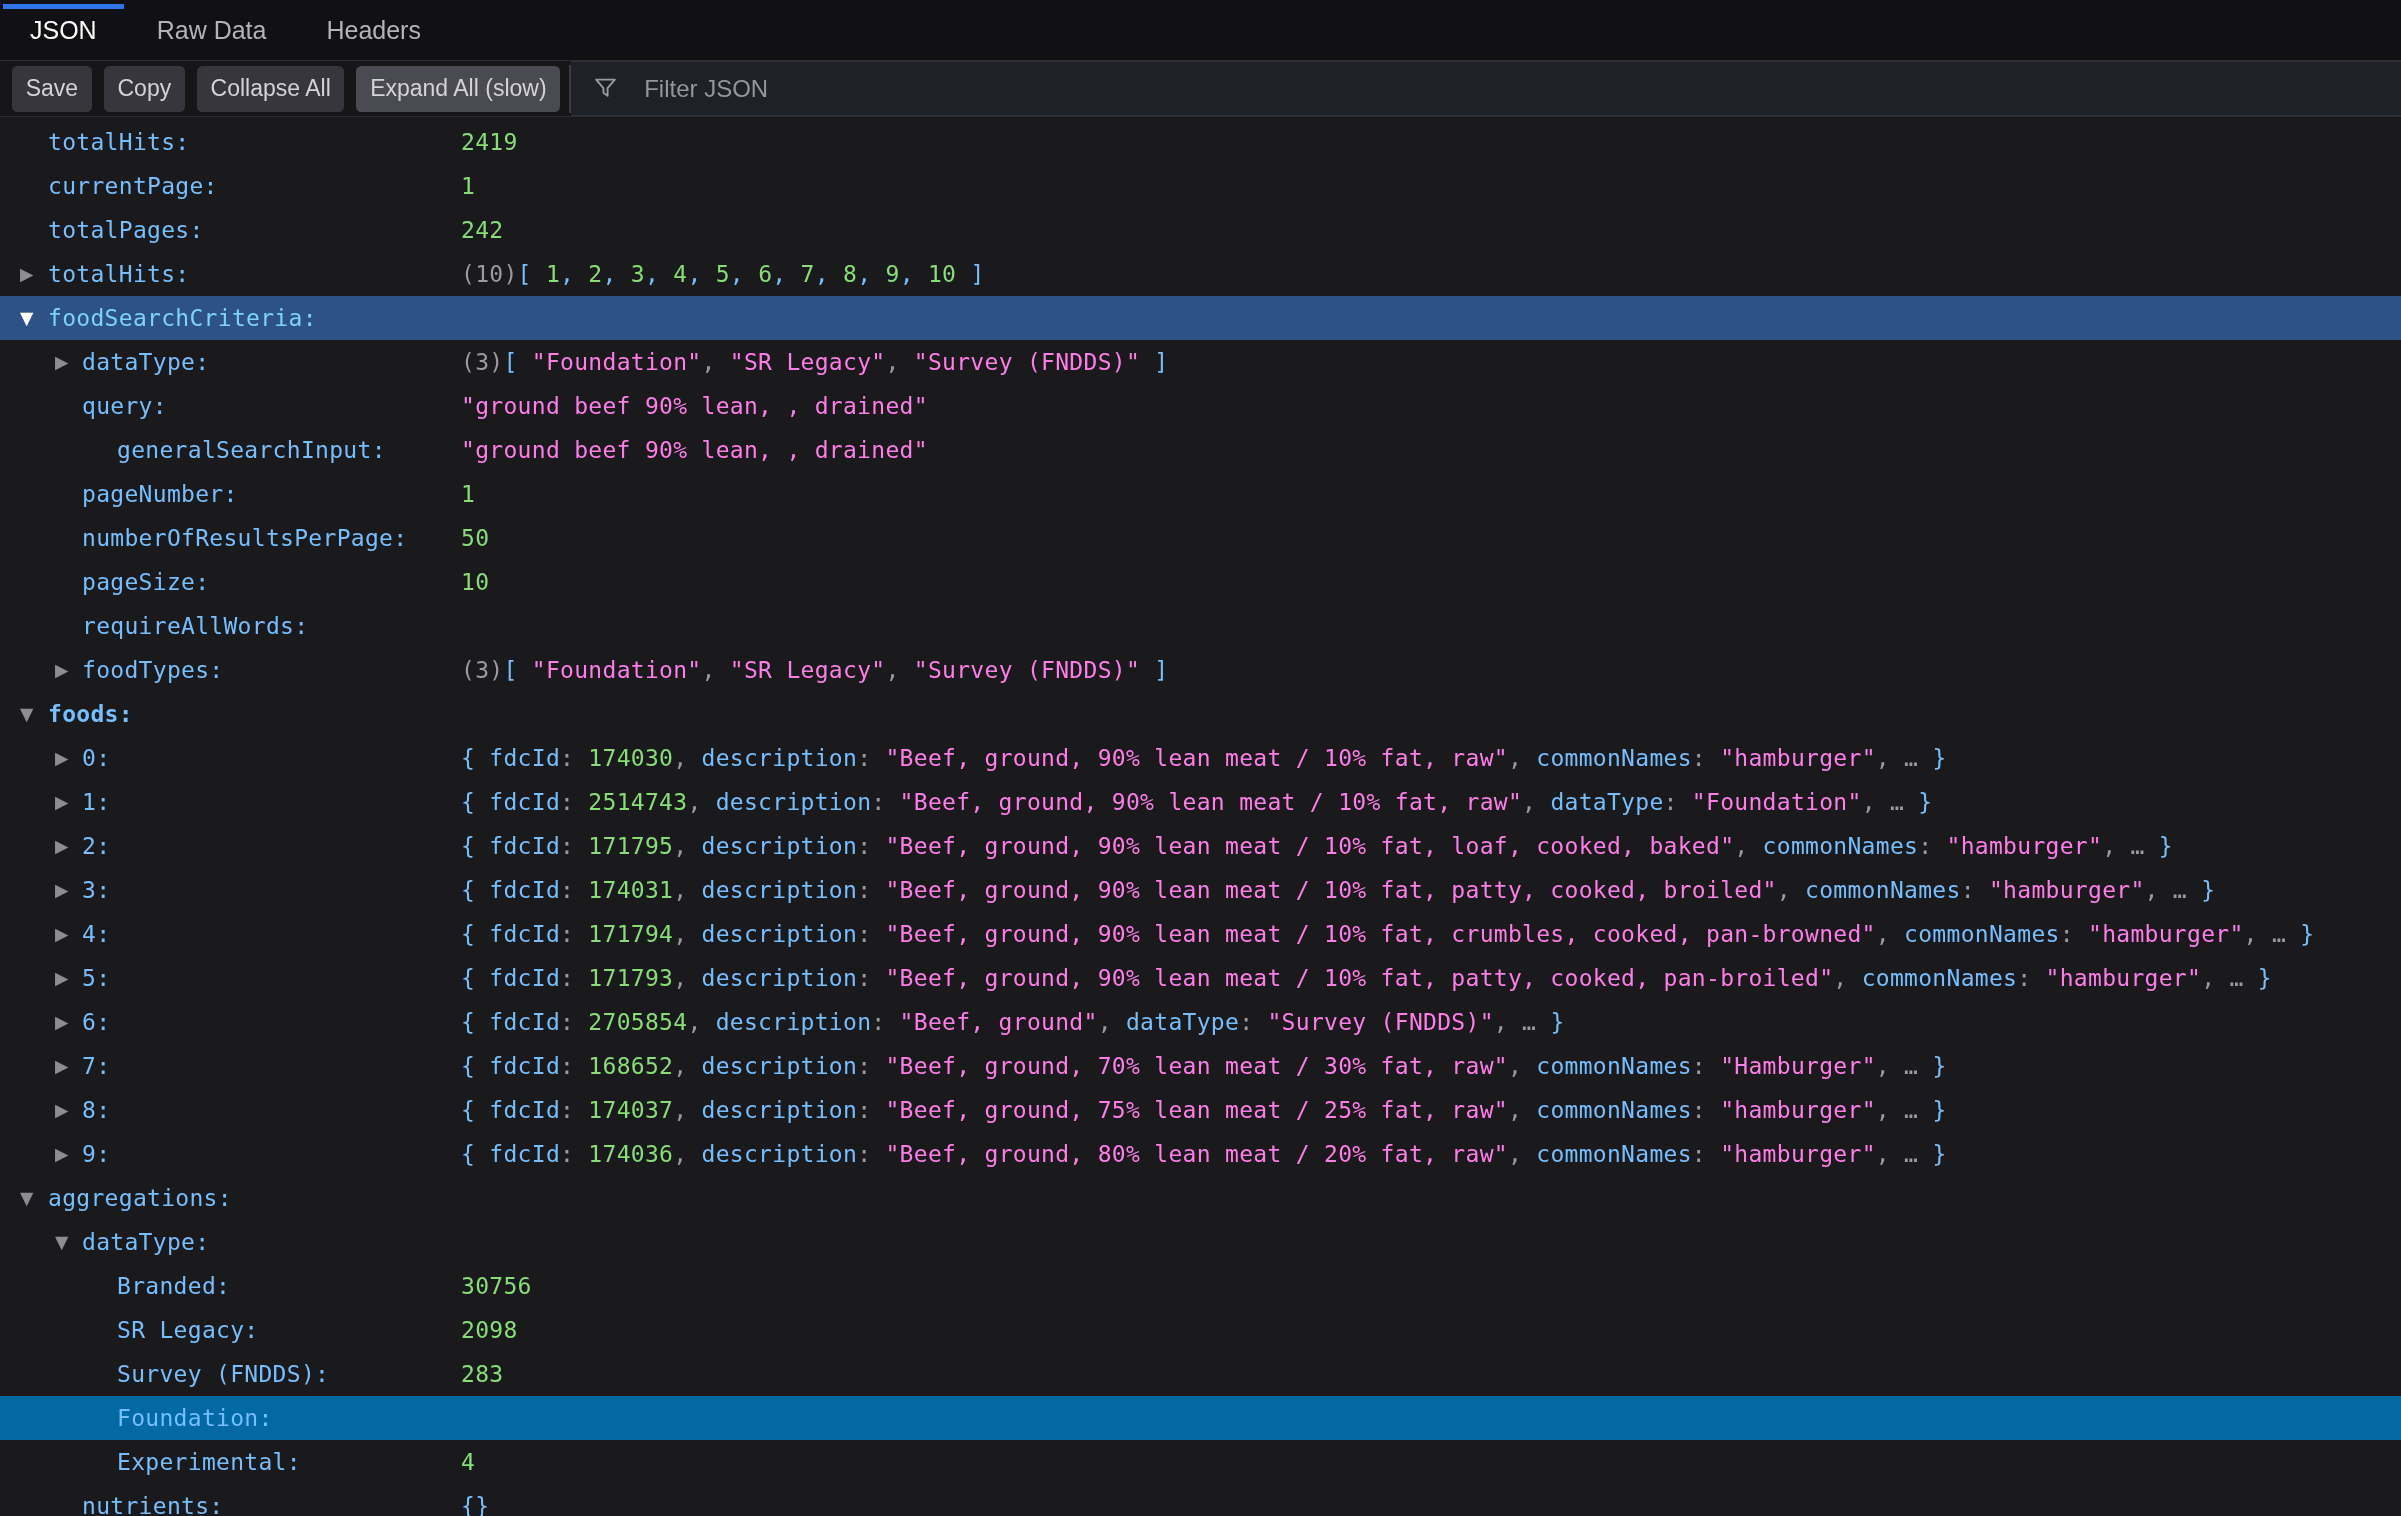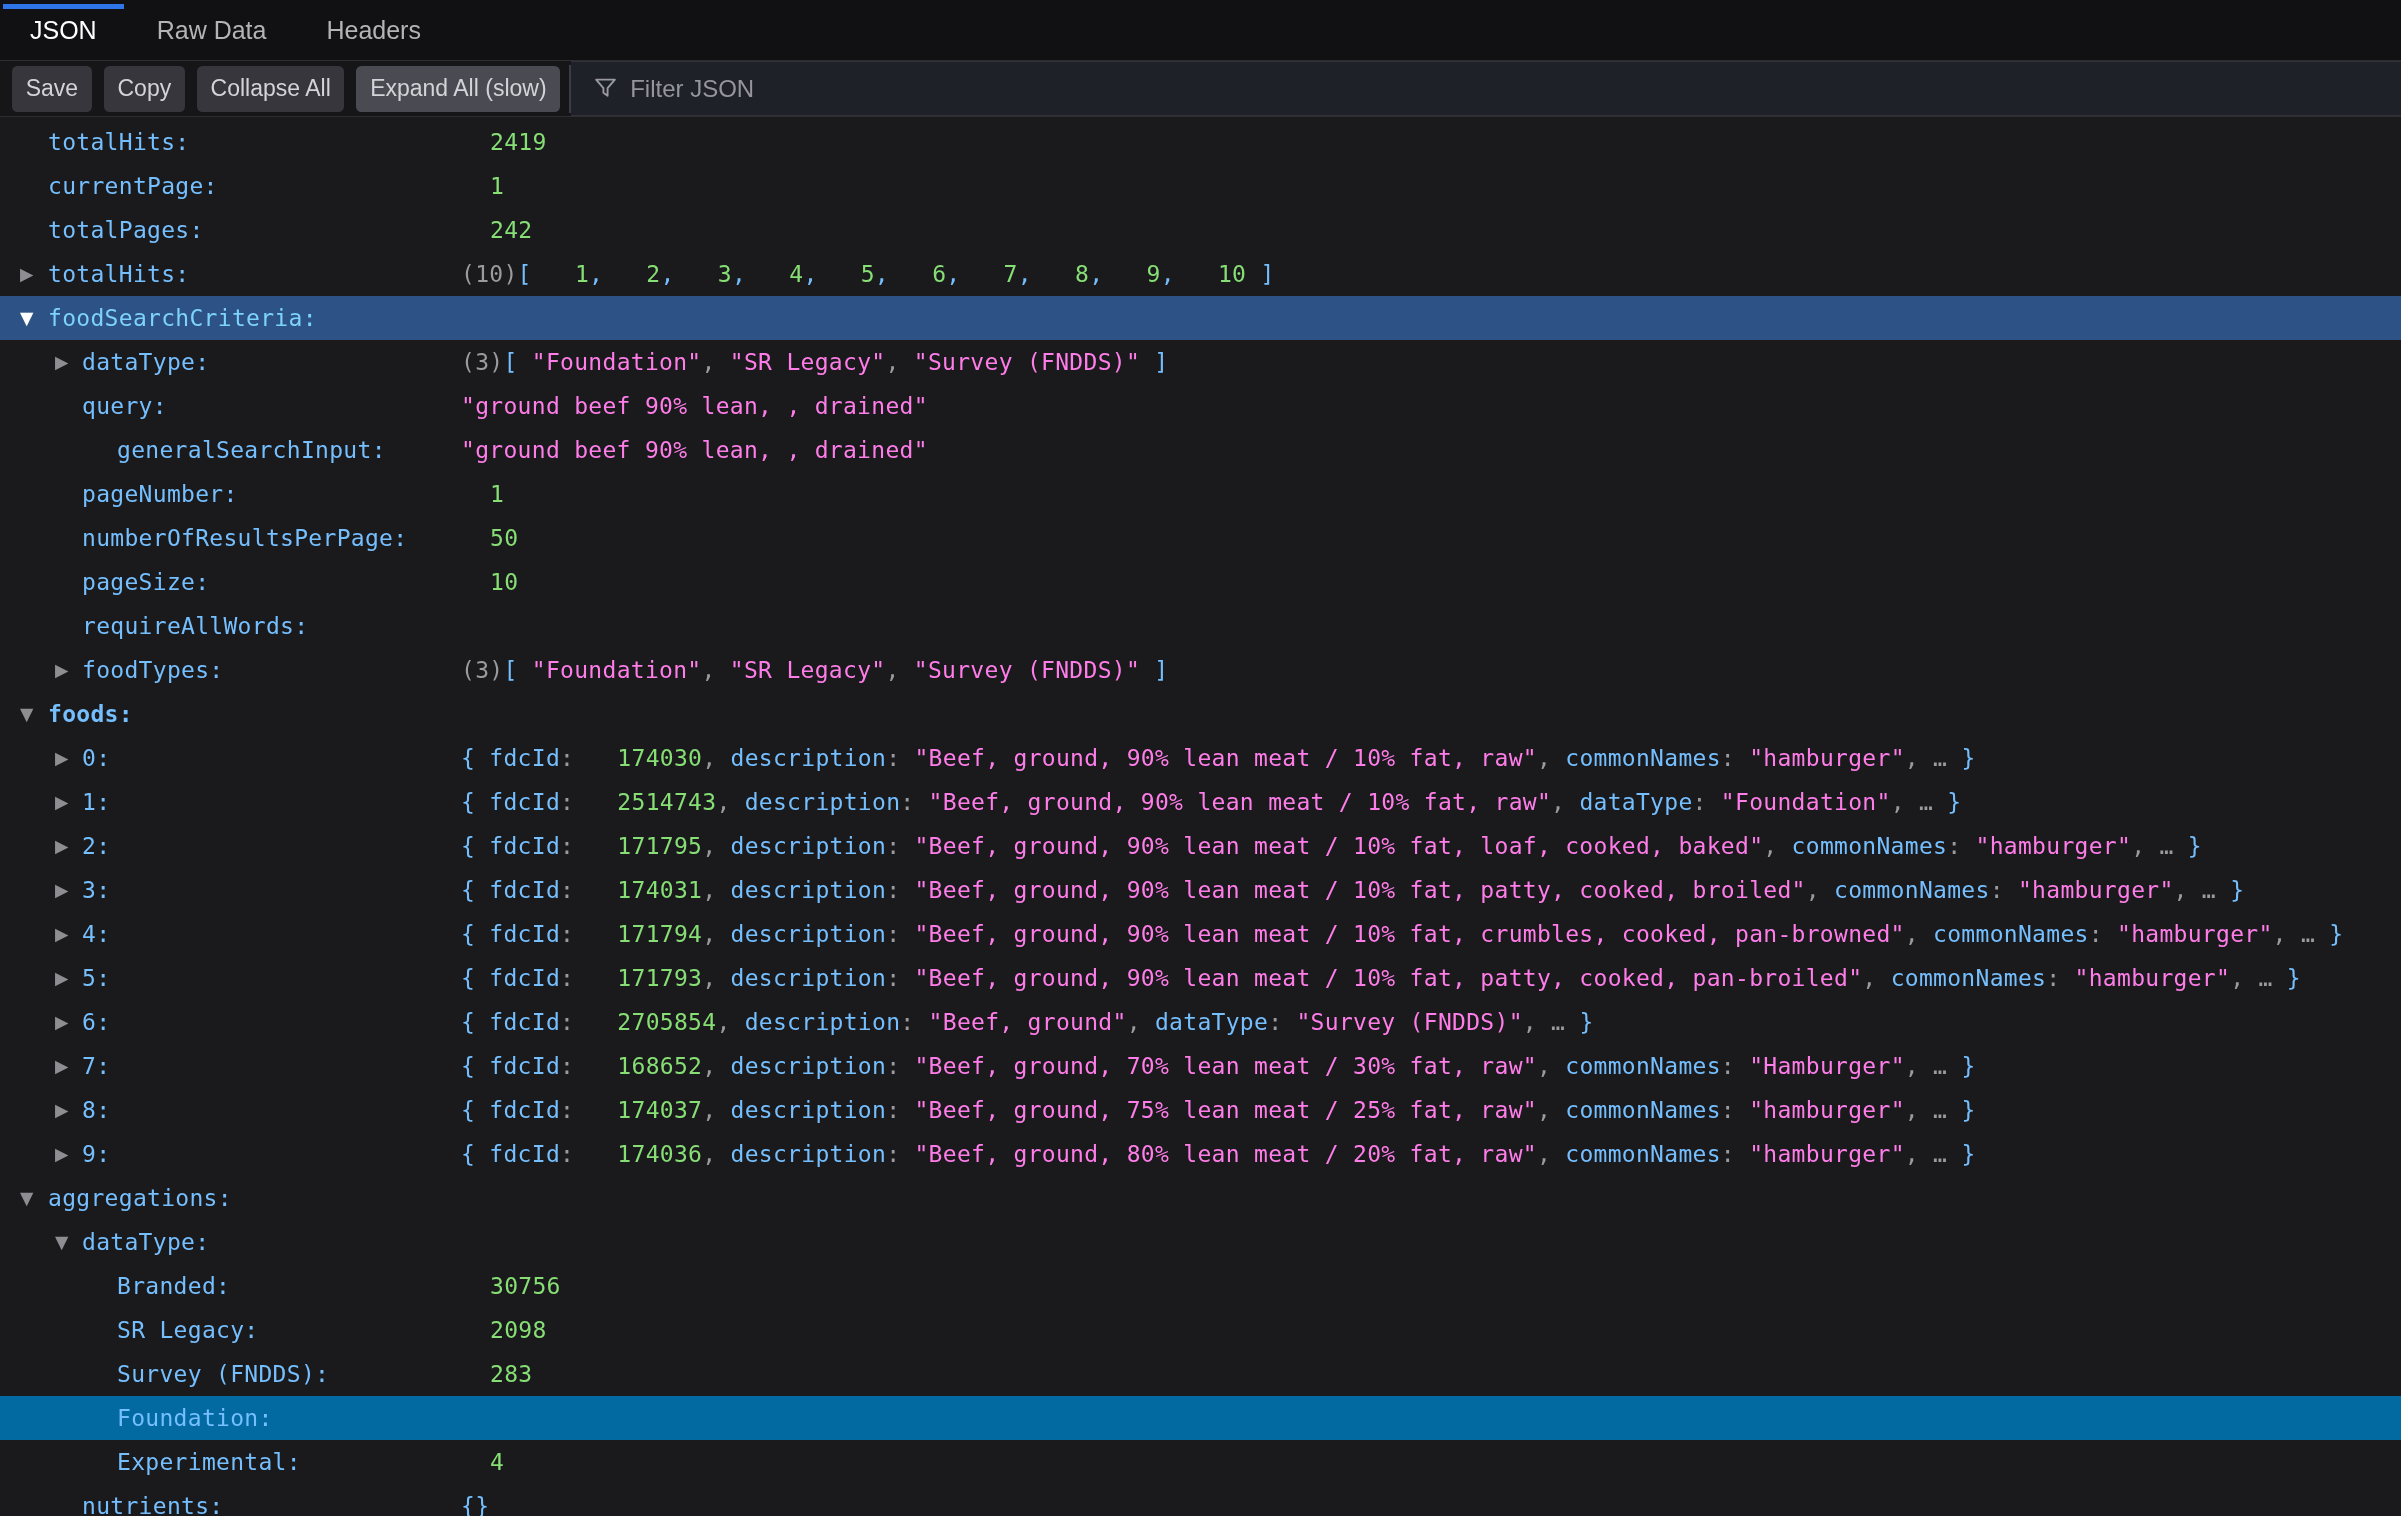--- a/index.html
+++ b/index.html
@@ -32,41 +32,41 @@
   .btn{
     height:46px;display:flex;align-items:center;
     margin-left:12px;padding:0 13.7px;border-radius:5.5px;
     background:#36363c;color:#d4d4d8;font-size:23px;white-space:nowrap;
   }
   .btn.hl{background:#4a4a52;}
   .sep{width:1.8px;height:48px;background:#3c3c42;margin-left:9.1px;}
   .filter{
     flex:1;align-self:stretch;margin:0;display:flex;align-items:center;
     background:#1e2127;border-top:1.8px solid #313138;border-bottom:1.8px solid #313138;
-    padding-left:22px;gap:12px;
+    padding-left:22px;gap:26px;
   }
   .filter .ph{color:#95959b;font-size:24px;}
   
   .tree{
     padding-top:2.7px;
     font-family:"DejaVu Sans Mono","Liberation Mono",monospace;
     font-size:23px;letter-spacing:0.3px;
   }
   .row{position:relative;height:44px;line-height:44px;white-space:nowrap;}
   .row.selected{background:#2d5286;}
   .row.hover{background:#0369a1;text-decoration:underline;}
   .twisty{
     position:absolute;top:0;font-size:17.4px;color:#8d8d92;
     line-height:44px;font-family:"DejaVu Sans",sans-serif;
   }
   .row.selected .twisty{color:#ffffff;}
   .label{position:absolute;color:#75bfff;}
   .row.selected .label{color:#7dd3fc;}
   .value{position:absolute;left:461px;right:0;overflow:hidden;}
-  .t-n{color:#86de74;margin-left:29px;}  
+  .t-n{color:#86de74;}  
   .t-s{color:#ff7de9;}  
   .t-k{color:#75bfff;}  
   .t-g{color:#9b9b9f;}  
 </style>
 </head>
 <body>
 
 <div class="tabbar">
   <div class="tab active">
     <span class="ind"></span>

